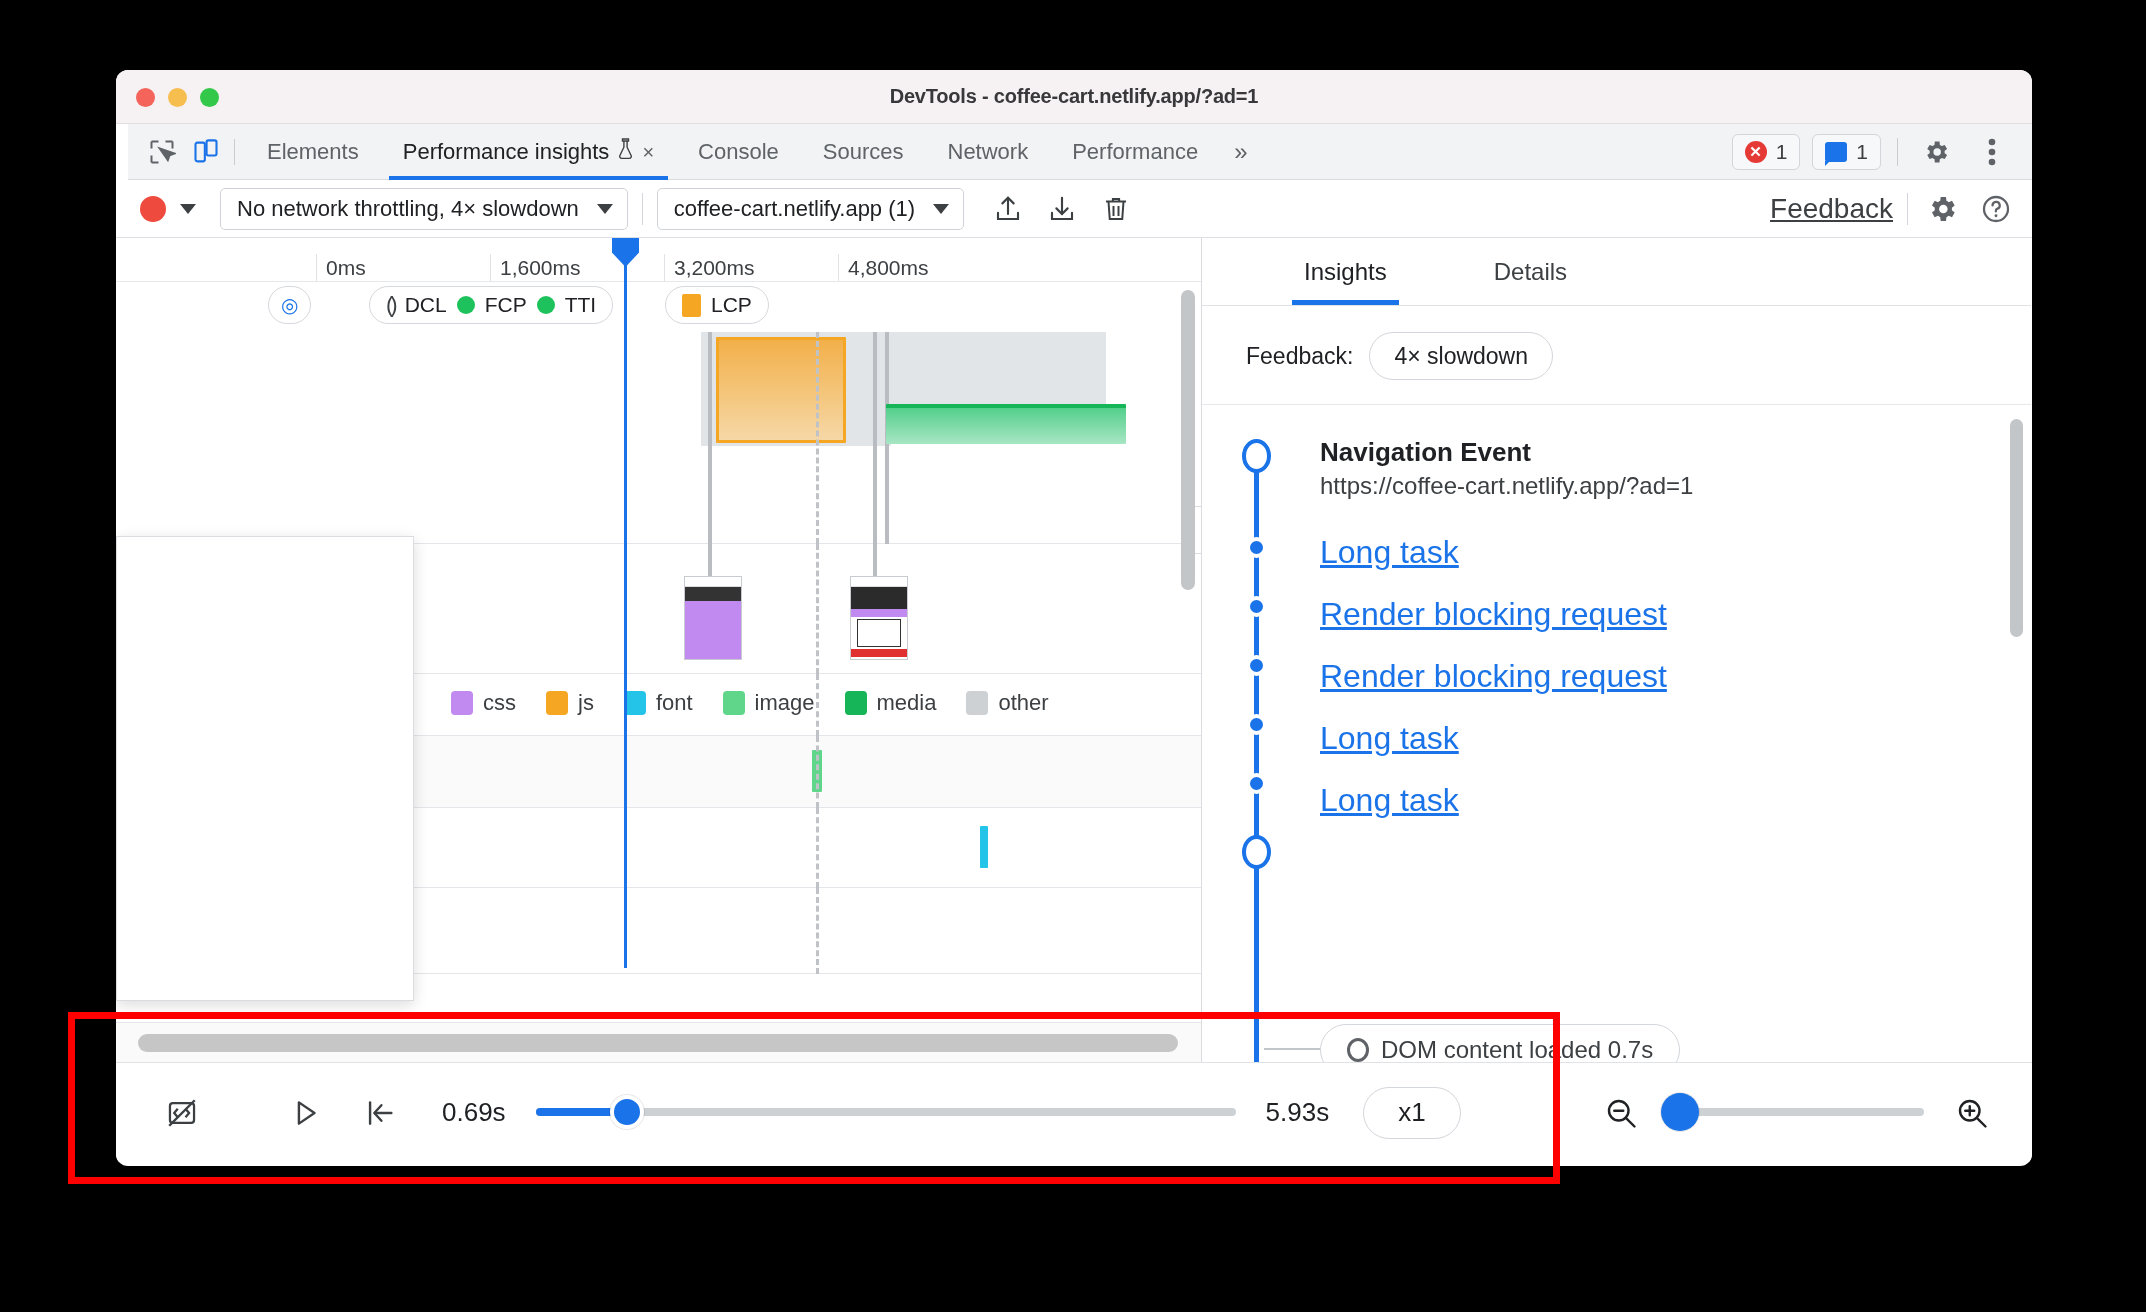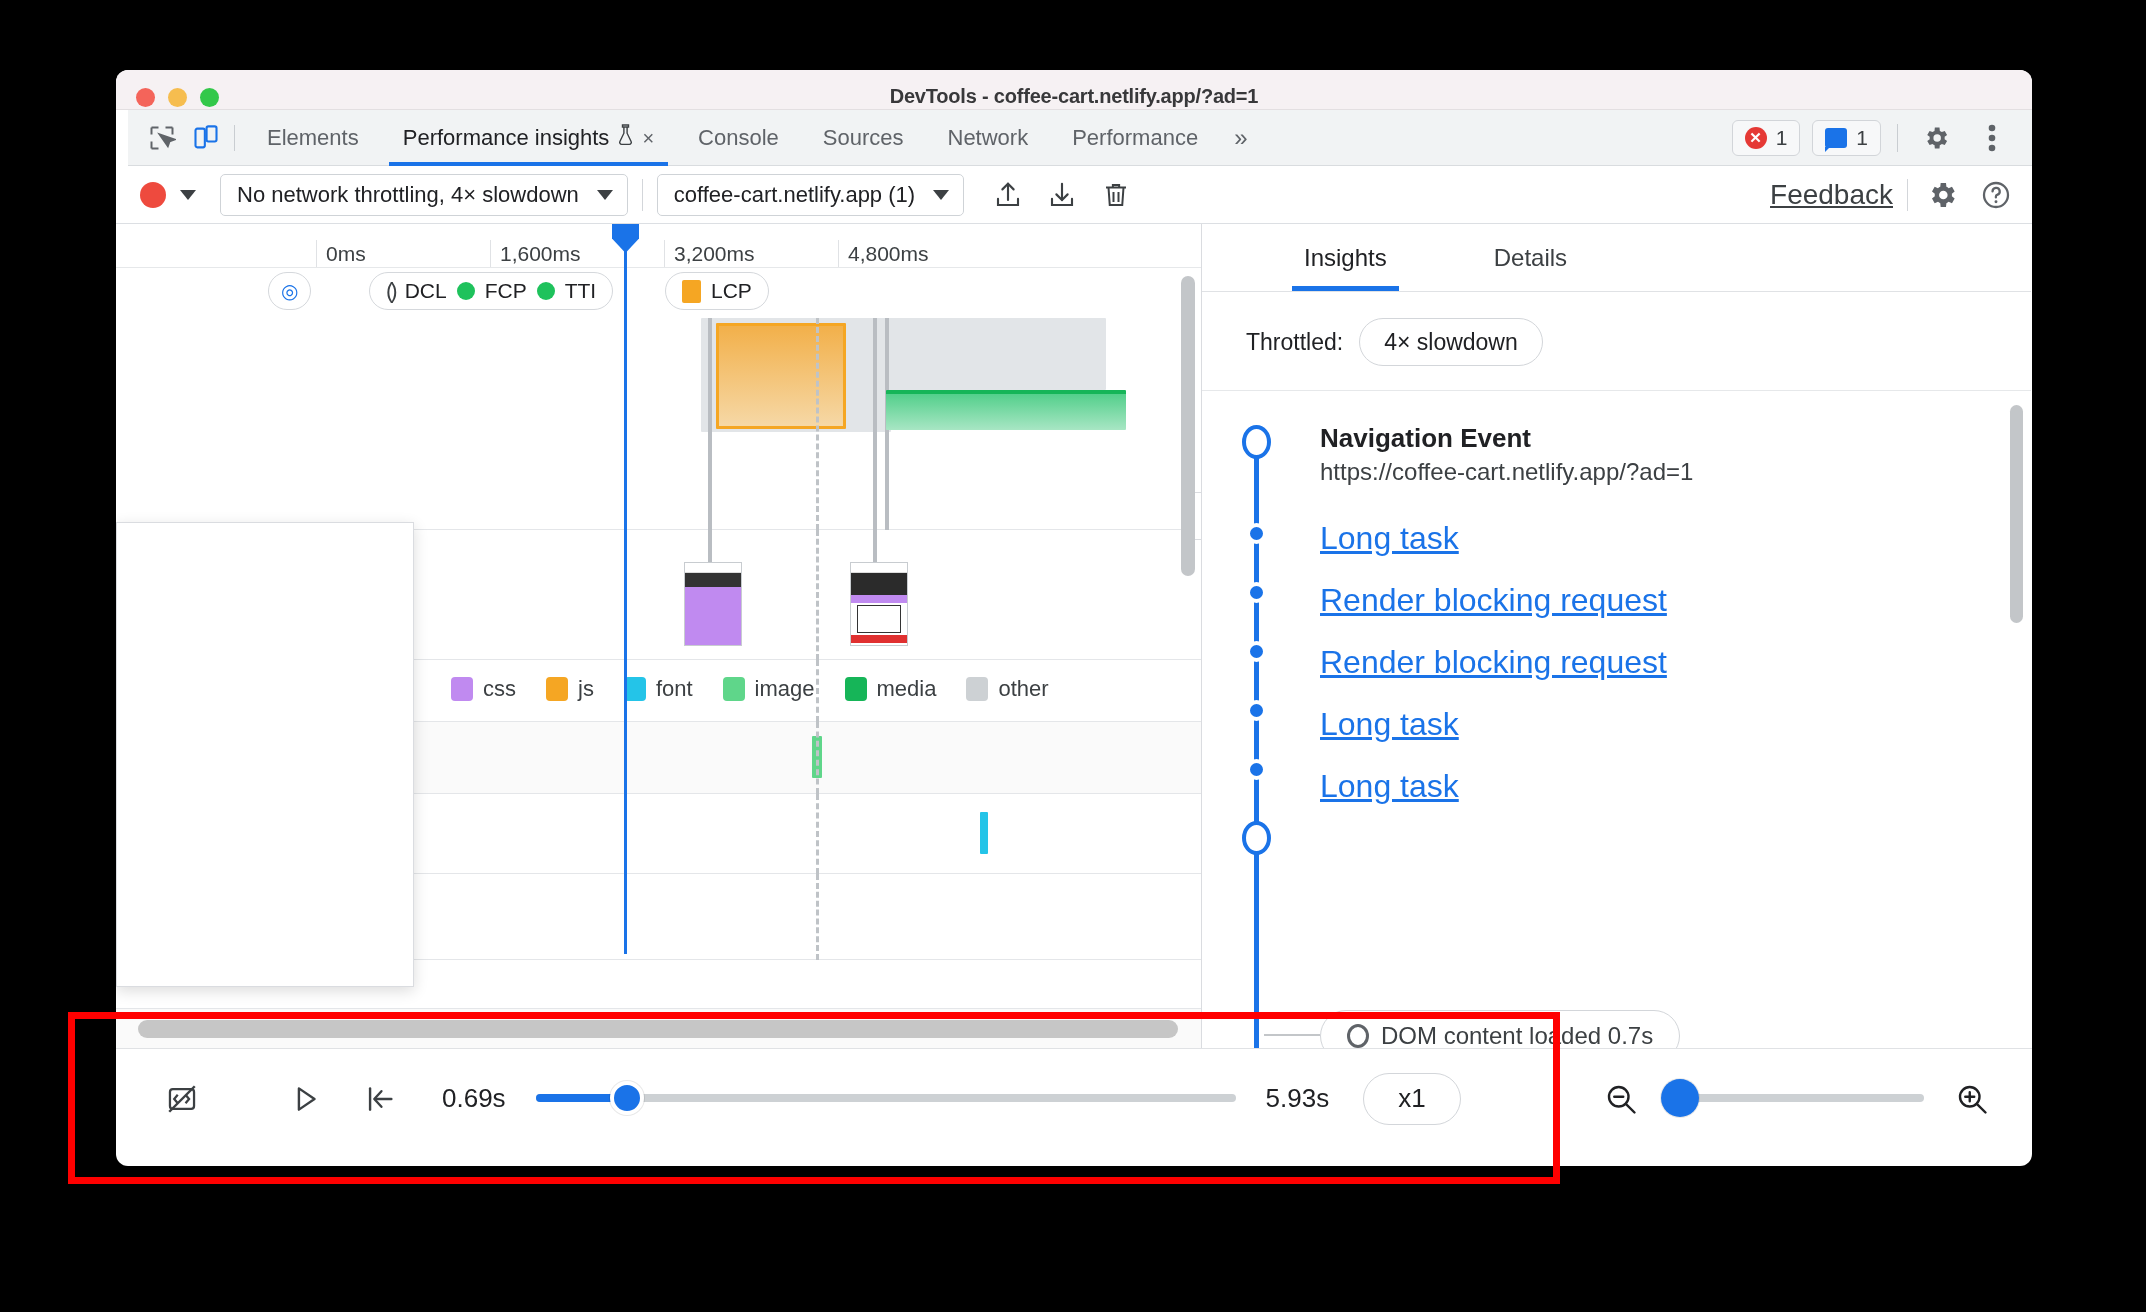--- a/index.html
+++ b/index.html
@@ -17,21 +17,21 @@
     width: 1916px; height: 1096px;
     background: #fff;
     border-radius: 12px;
     overflow: hidden;
     box-shadow: 0 10px 40px rgba(0,0,0,0.55);
   }
 
   
   #titlebar {
     position: relative;
-    height: 40px;
+    height: 54px;
     background: #f6f1f3;
     border-bottom: 1px solid #e3dfe1;
   }
   #traffic { position: absolute; left: 20px; top: 18px; display: flex; gap: 13px; }
   .tl { width: 19px; height: 19px; border-radius: 50%; }
   .tl.red { background: #f4645a; }
   .tl.yellow { background: #f6bd4f; }
   .tl.green { background: #33c84a; }
   #win-title {
     position: absolute; left: 0; right: 0; top: 15px;
@@ -609,21 +609,21 @@
       <div id="side-tabs">
         <div class="side-tab active">
           <span>Insights</span>
         </div>
         <div class="side-tab">
           <span>Details</span>
         </div>
       </div>
 
       <div id="throttle-row">
-        <span id="throttle-label">Throttled:</span>
+        <span id="throttle-label">Feedback:</span>
         <span id="throttle-chip">4× slowdown</span>
       </div>
 
       <div id="insights-list">
         <div id="rail">
           <div class="rail-seg" style="top:0;height:690px"></div>
           <div class="rail-node-open" style="top:-6px"></div>
           <div class="rail-node-dot" style="top:92px"></div>
           <div class="rail-node-dot" style="top:151px"></div>
           <div class="rail-node-dot" style="top:210px"></div>

